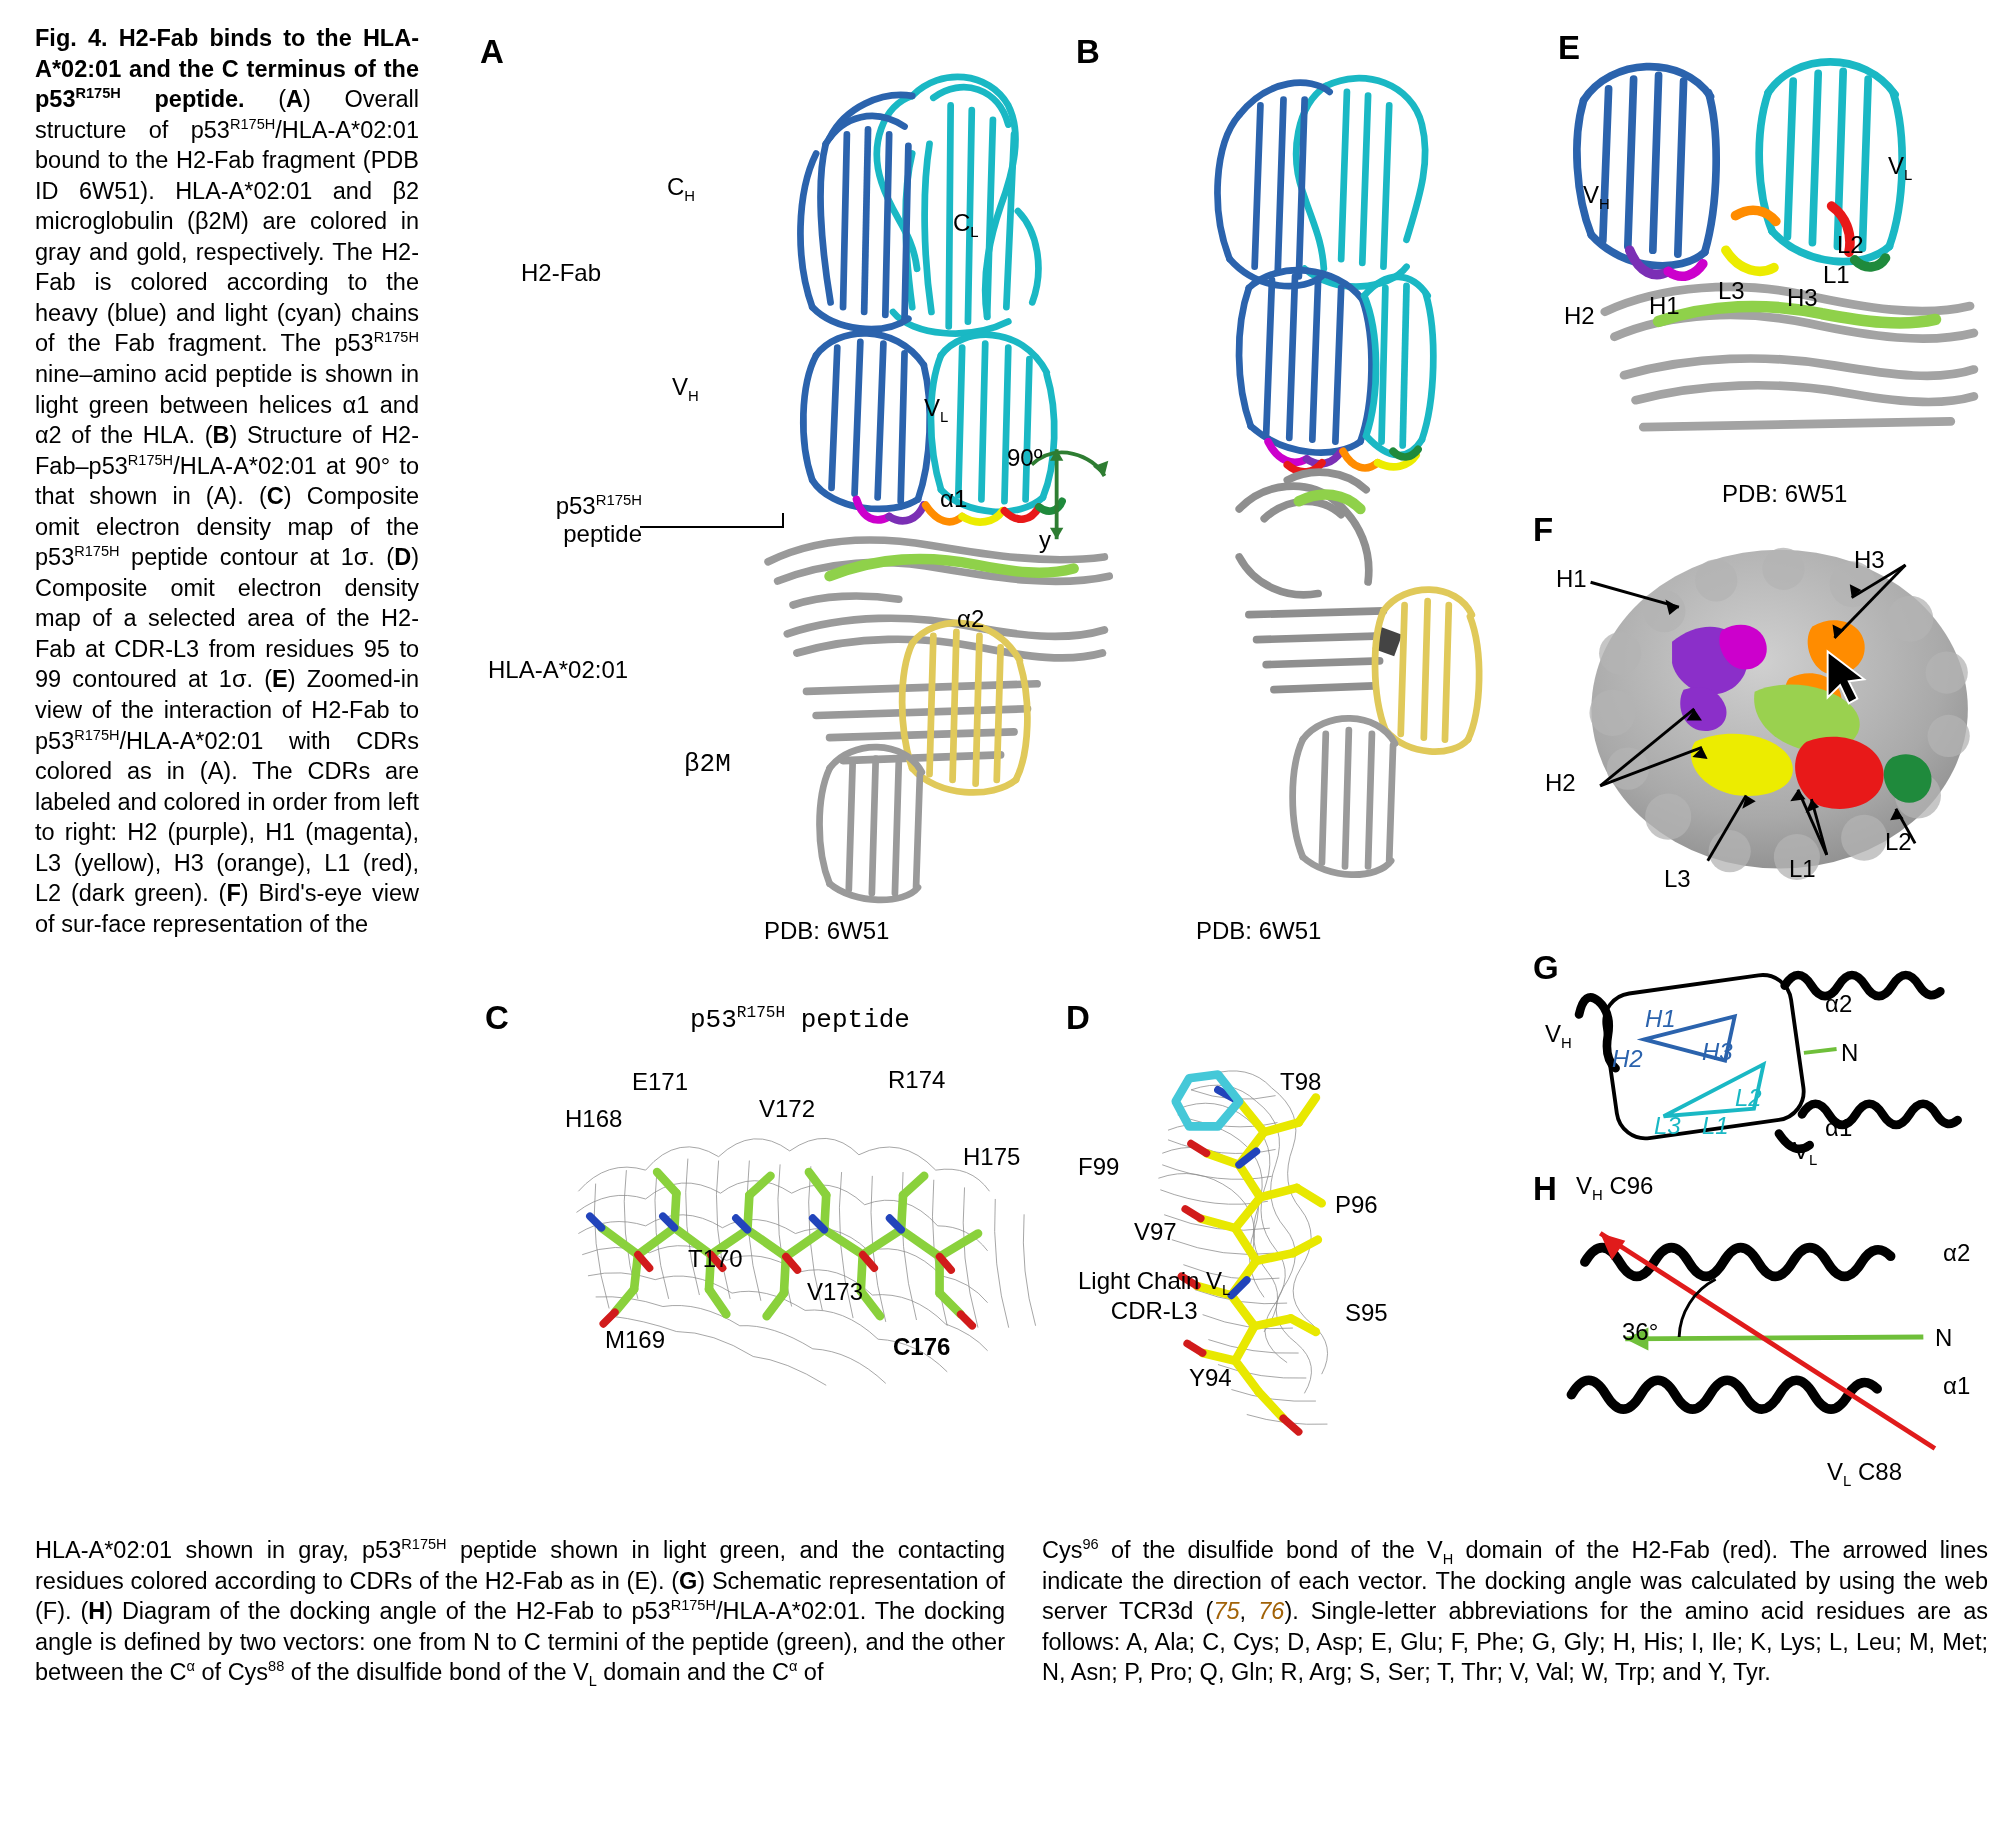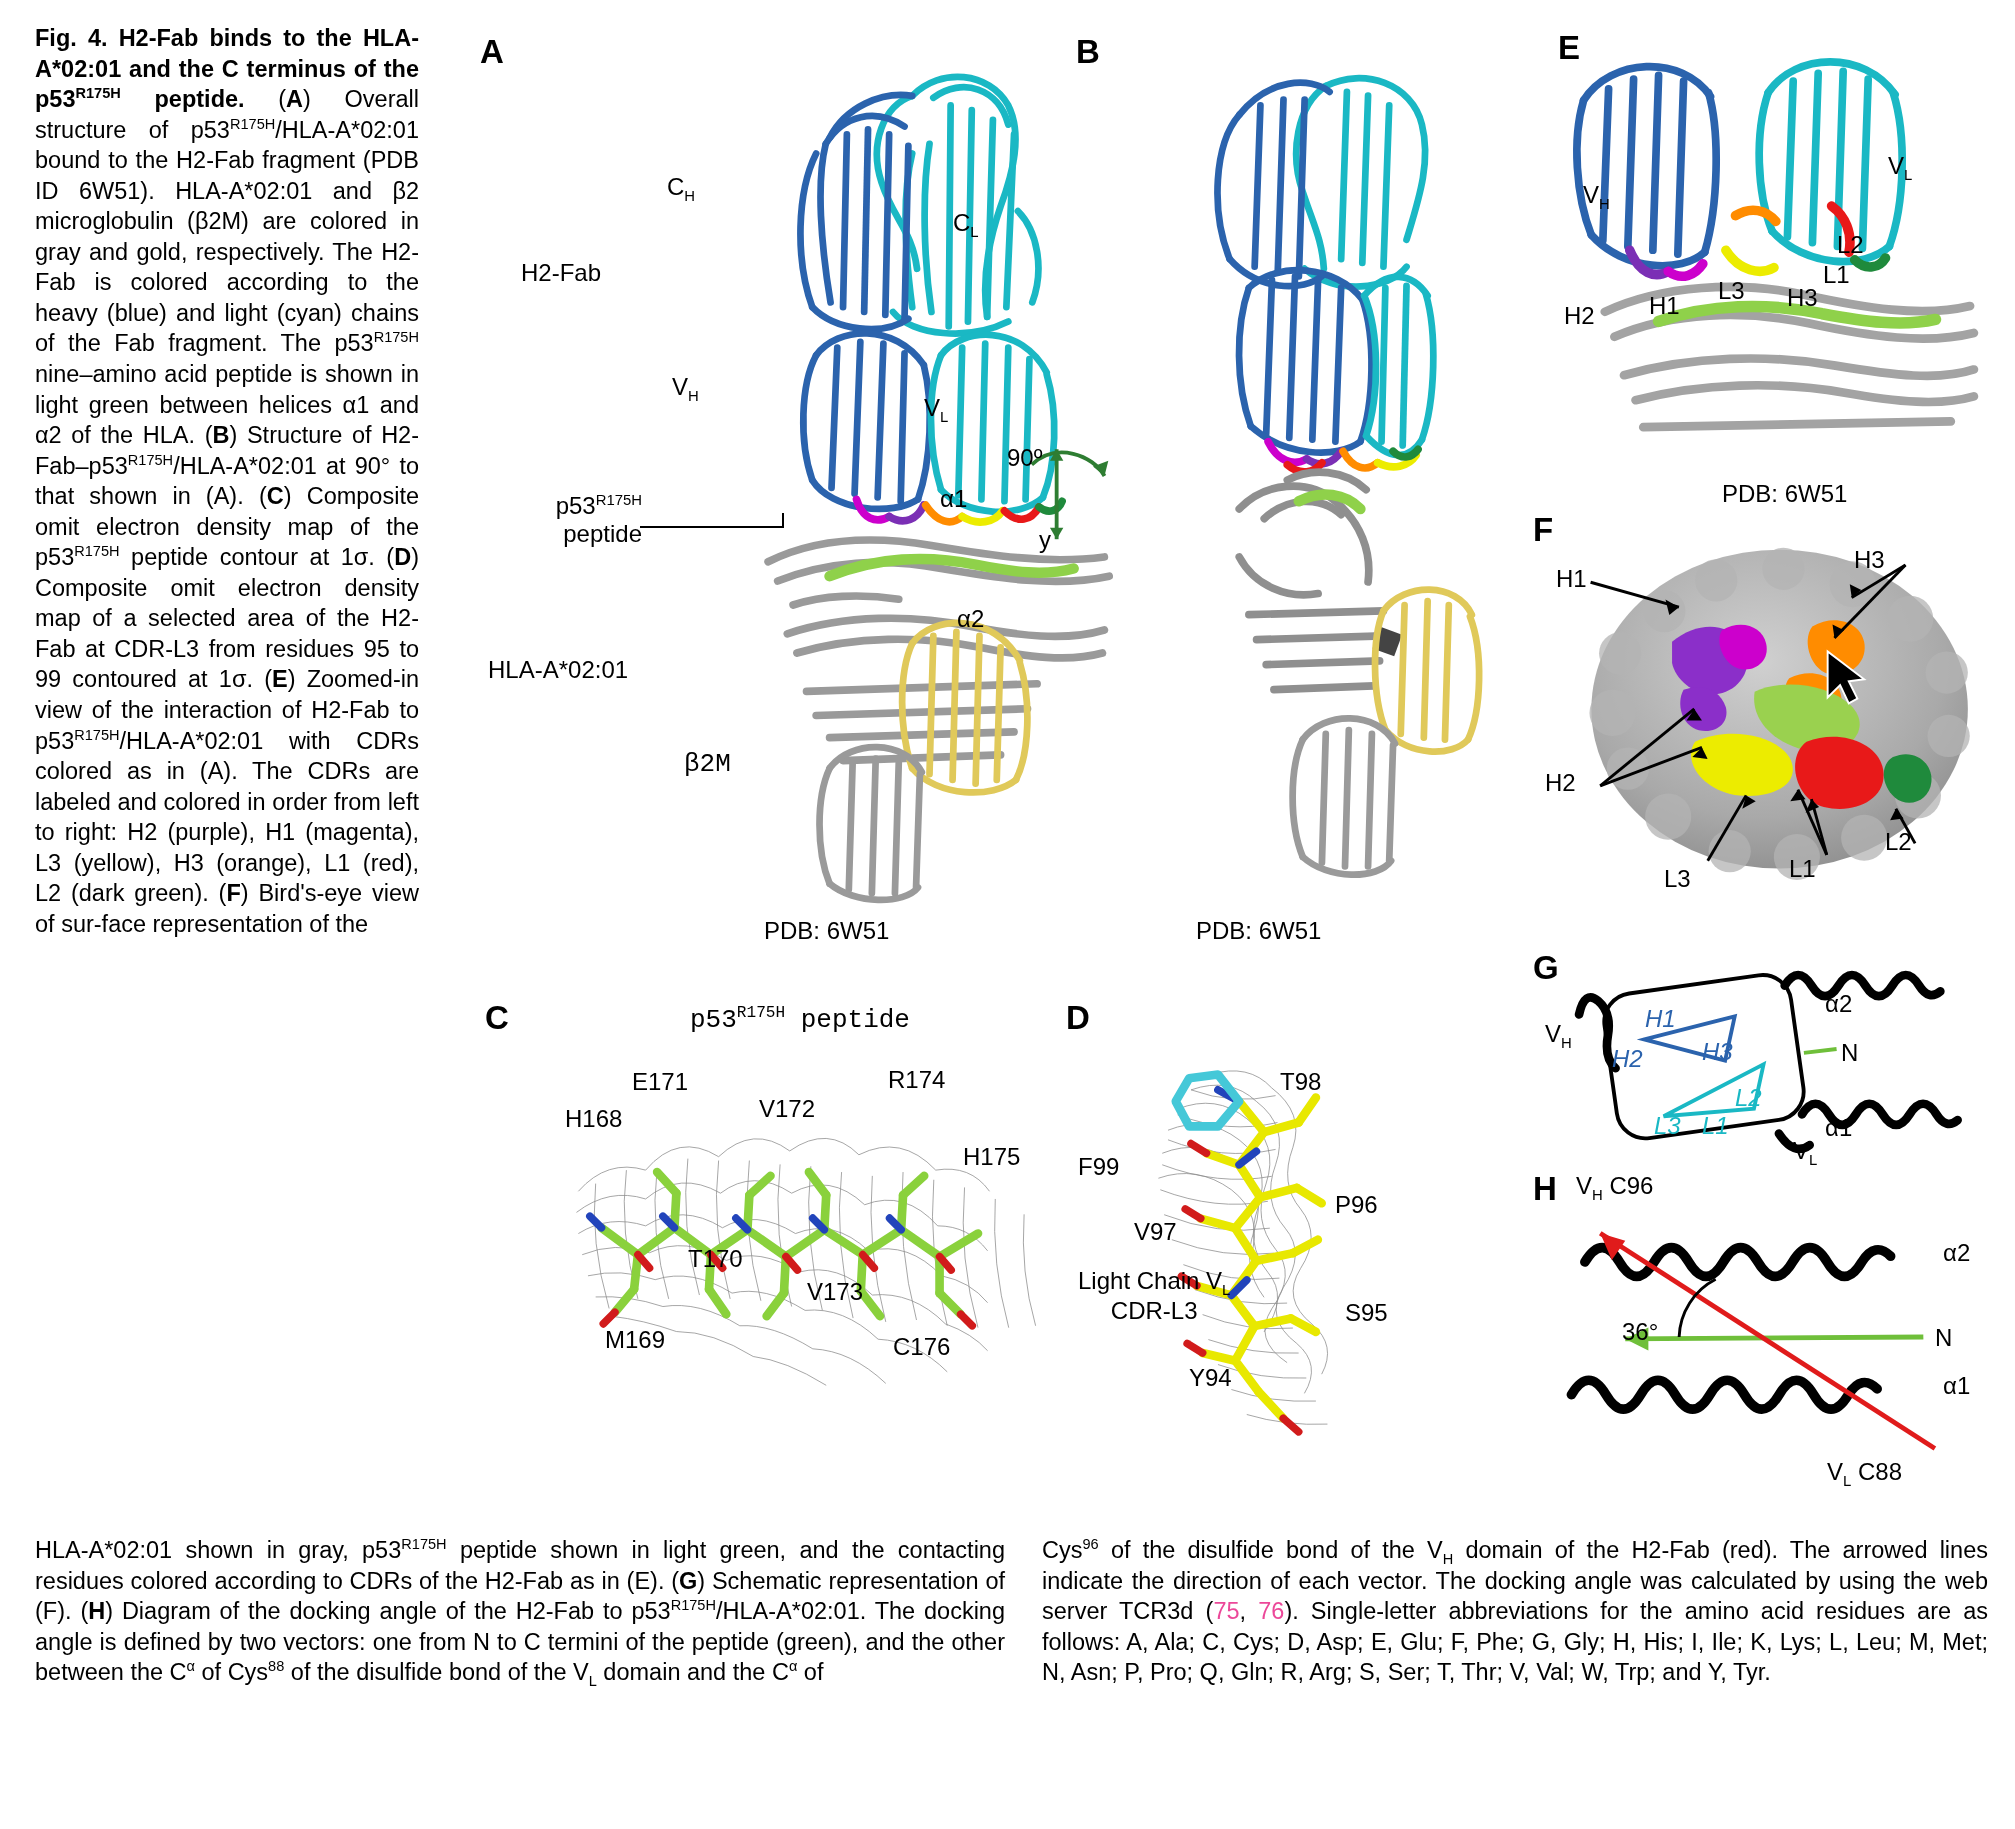--- a/index.html
+++ b/index.html
@@ -9,21 +9,21 @@
   
   .caption-col{position:absolute;left:35px;top:23px;width:384px;font-size:23.5px;line-height:1.30;text-align:justify;}
   .caption-col b{font-weight:bold;}
   .cap-bold{font-weight:bold;}
   sup{font-size:0.62em;vertical-align:super;line-height:0;}
   sub{font-size:0.62em;vertical-align:sub;line-height:0;}
 
   
   .caption-bottom-left{position:absolute;left:35px;top:1535px;width:970px;font-size:23.5px;line-height:1.30;text-align:justify;}
   .caption-bottom-right{position:absolute;left:1042px;top:1535px;width:946px;font-size:23.5px;line-height:1.30;text-align:justify;}
-  .ital{color:#ec4899;}
+  .ital{font-style:italic;color:#a16207;}
 
   
   .plabel{position:absolute;font-weight:bold;font-size:33px;}
 
   
   .lbl{position:absolute;font-size:24px;white-space:nowrap;}
   .lbl.big{font-size:26px;font-family:Liberation Mono, monospace;}
 
   
   .art{position:absolute;}
@@ -481,21 +481,21 @@
   </div>
 
   <div class="lbl" style="left:565px;top:1105px;">H168</div>
   <div class="lbl" style="left:632px;top:1068px;">E171</div>
   <div class="lbl" style="left:759px;top:1095px;">V172</div>
   <div class="lbl" style="left:888px;top:1066px;">R174</div>
   <div class="lbl" style="left:963px;top:1143px;">H175</div>
   <div class="lbl" style="left:688px;top:1245px;">T170</div>
   <div class="lbl" style="left:807px;top:1278px;">V173</div>
   <div class="lbl" style="left:605px;top:1326px;">M169</div>
-  <div class="lbl" style="left:893px;top:1333px;">C176</div>
+  <div class="lbl" style="left:893px;top:1333px;font-weight:bold;">C176</div>
 
   <div class="plabel" style="left:1066px;top:999px;">D</div>
 
   <div class="art" style="left:1095px;top:1038px;">
     <svg width="365" height="413" viewBox="0 0 380 430">
       <g stroke="#777" stroke-width="0.8" fill="none" opacity="0.85">
         <path d="M120 38 q40 -12 64 14 q34 26 22 62 q-14 38 8 64 q22 28 0 62 q-20 32 12 58 q26 22 10 52"></path>
         <path d="M100 54 q40 -14 68 12 q34 26 20 66 q-14 38 10 66 q22 26 -2 62 q-20 32 14 58 q26 22 8 52"></path>
         <path d="M86 74 q40 -16 72 10 q34 26 20 68 q-14 38 10 68 q22 26 -4 62 q-20 32 16 56"></path>
         <path d="M76 96 q40 -16 74 10 q34 26 20 70 q-14 38 10 68 q22 26 -4 62"></path>

